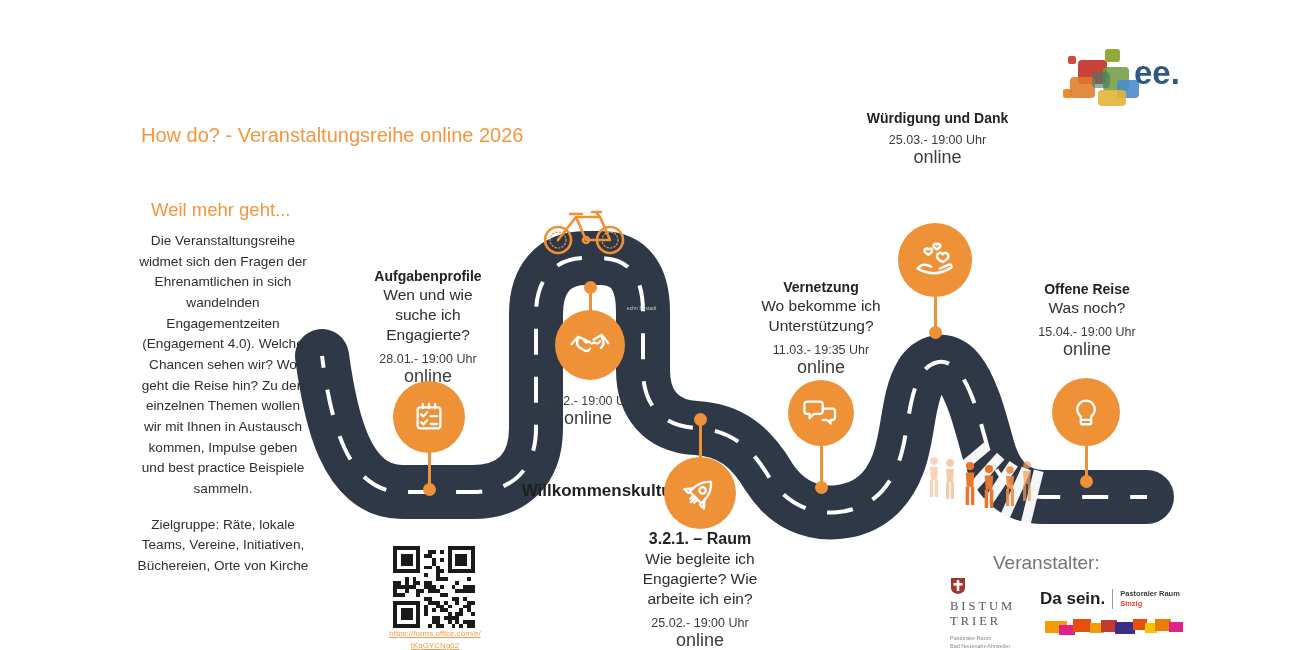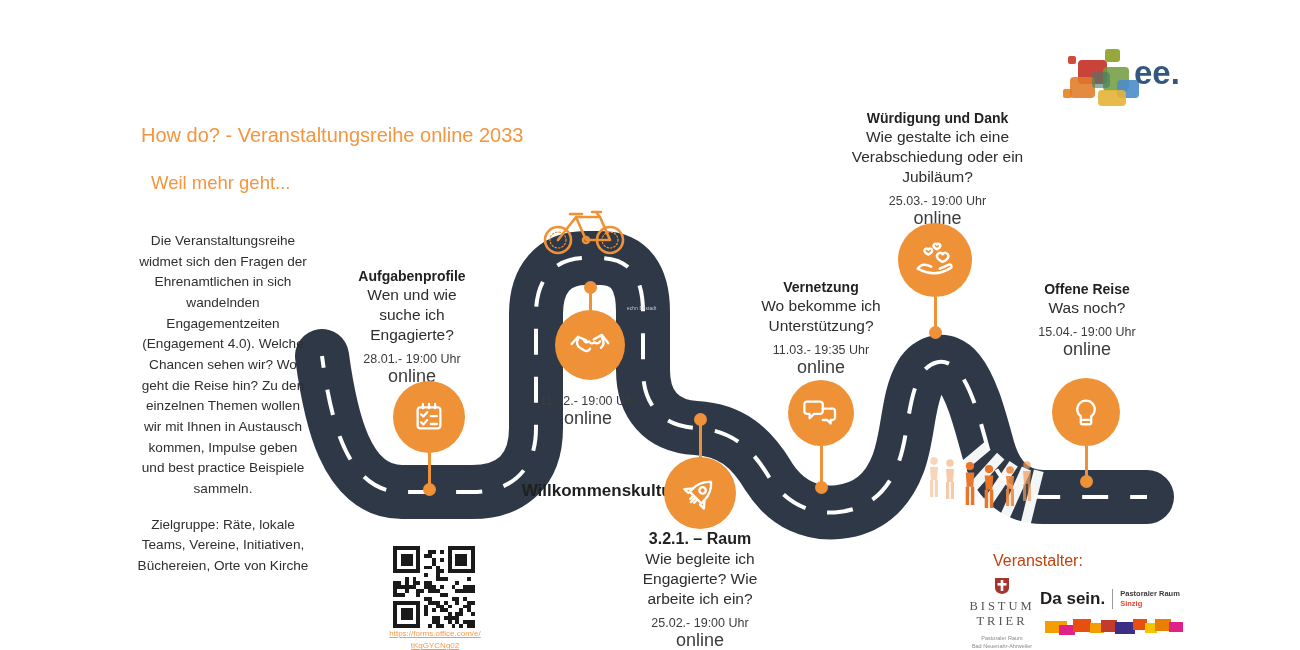--- a/index.html
+++ b/index.html
@@ -25,22 +25,22 @@
   .dot{position:absolute;width:13px;height:13px;border-radius:50%;background:#EF9137;}
   .icon-svg{stroke:#fff;fill:none;stroke-width:2.6;stroke-linecap:round;stroke-linejoin:round;}
   
   .road-note{font-size:4.5px;color:#cfd4da;letter-spacing:.3px;}
   
   .qr-link{width:150px;text-align:center;font-size:8px;line-height:1.5;color:#F59B4B;text-decoration:underline;cursor:pointer;}
   
   .sq{position:absolute;border-radius:4px;}
   .ee-text{font-size:33px;font-weight:bold;color:#33587F;}
   
-  .org-head{font-size:16px;color:#c2410c;}
-  .bistum{width:104px;text-align:center;color:#4d4d4d;}
+  .org-head{font-size:19px;color:#737373;}
+  .bistum{width:104px;color:#4d4d4d;}
   .bistum-name{font-family:"Liberation Serif",serif;font-size:12.5px;letter-spacing:3px;line-height:1.2;color:#555;}
   .bistum-sub{font-size:5.5px;color:#8a8a8a;line-height:1.5;margin-top:5px;}
   .dasein-row{display:flex;align-items:center;gap:7px;}
   .dasein-brand{font-size:17px;font-weight:bold;color:#1e1e1e;white-space:nowrap;}
   .dasein-div{width:1px;height:20px;background:#9a9a9a;}
   .dasein-col{font-size:7.5px;font-weight:bold;line-height:1.35;color:#3a3a3a;white-space:nowrap;}
   .dasein-col .sinzig{color:#E2492F;}
   .bar-seg{position:absolute;}
 </style>
 </head>
@@ -104,30 +104,30 @@
     <circle cx="18" cy="36" r="13"></circle>
       <circle cx="70" cy="36" r="13"></circle>
     <circle cx="18" cy="36" r="8" stroke-width="1.2" stroke-dasharray="1.5 2"></circle>
     <circle cx="70" cy="36" r="8" stroke-width="1.2" stroke-dasharray="1.5 2"></circle>
     <path d="M18 36 L36 13 L60 13 L70 36 M36 13 L46 36 L70 36 M60 13 L56 8 M52 8 h9 M30 10 h12"></path>
     <circle cx="46" cy="36" r="3"></circle>
   </svg>
 
   <div class="abs road-note" style="left:627px;top:306px;">echn Bilstadt</div>
 
-  <div class="abs subtitle" style="left:141px;top:124px;">How do? - Veranstaltungsreihe online 2033</div>
-
-  <div class="abs intro-head" style="left:151px;top:172px;">Weil mehr geht...</div>
+  <div class="abs subtitle" style="left:141px;top:124px;">How do? - Veranstaltungsreihe online 2026</div>
+
+  <div class="abs intro-head" style="left:151px;top:199px;">Weil mehr geht...</div>
   <div class="abs intro-body" style="left:136px;top:231px;">
     <p>Die Veranstaltungsreihe widmet sich den Fragen der Ehrenamtlichen in sich wandelnden Engagementzeiten (Engagement 4.0). Welche Chancen sehen wir? Wo geht die Reise hin? Zu den einzelnen Themen wollen wir mit Ihnen in Austausch kommen, Impulse geben und best practice Beispiele sammeln.</p>
     <p>Zielgruppe: Räte, lokale Teams, Vereine, Initiativen, Büchereien, Orte von Kirche</p>
   </div>
 
   <div>
-    <div class="ms-text" style="left:336px;top:268px;width:152px;">
+    <div class="ms-text" style="left:352px;top:268px;width:152px;">
       <div class="ms-title">Aufgabenprofile</div>
       <div class="ms-q" style="margin:0 auto;width:115px;">Wen und wie suche ich Engagierte?</div>
       <div class="ms-date">28.01.- 19:00 Uhr</div>
       <div class="ms-mode">online</div>
     </div>
     <div class="vline" style="left:427.5px;top:450px;height:40px;"></div>
     <div class="dot" style="left:422.5px;top:483px;"></div>
     <div class="circle" style="left:393px;top:381px;width:72px;height:72px;">
       <svg class="icon-svg" width="42" height="42" viewBox="-24 -24 48 48">
         <rect x="-13" y="-11" width="26" height="24" rx="3"></rect>
@@ -191,21 +191,20 @@
         <path d="M2 -5 h11 a3 3 0 0 1 3 3 v7 a3 3 0 0 1 -3 3 h-2 v4 l-4 -4 h-5"></path>
       </svg>
     </div>
     <div class="vline" style="left:819.5px;top:446px;height:38px;"></div>
     <div class="dot" style="left:814.5px;top:481px;"></div>
   </div>
 
   <div>
     <div class="ms-text" style="left:850px;top:110px;width:175px;">
       <div class="ms-title">Würdigung und Dank</div>
-      <div class="ms-q">Wie gestalte ich eine Verabschiedung oder ein Jubiläum?</div>
       <div class="ms-date">25.03.- 19:00 Uhr</div>
       <div class="ms-mode">online</div>
     </div>
     <div class="circle" style="left:898px;top:223px;width:74px;height:74px;">
       <svg class="icon-svg" width="46" height="46" viewBox="-24 -24 48 48">
         <path d="M-18 9 Q0 19 17 8 M-18 9 Q-13 2 -4 7 M17 8 Q18 4 14 5 L5 9"></path>
         <path d="M8 -6 c-2 -3 -6 -1 -6 2 c0 3 6 6 6 6 c0 0 6 -3 6 -6 c0 -3 -4 -5 -6 -2 z"></path>
         <path d="M-7 -11 c-1.4 -2 -4 -0.7 -4 1.3 c0 2 4 4 4 4 c0 0 4 -2 4 -4 c0 -2 -2.6 -3.3 -4 -1.3 z"></path>
         <path d="M2 -16 c-1.2 -1.8 -3.6 -0.6 -3.6 1.2 c0 1.8 3.6 3.6 3.6 3.6 c0 0 3.6 -1.8 3.6 -3.6 c0 -1.8 -2.4 -3 -3.6 -1.2 z"></path>
       </svg>

